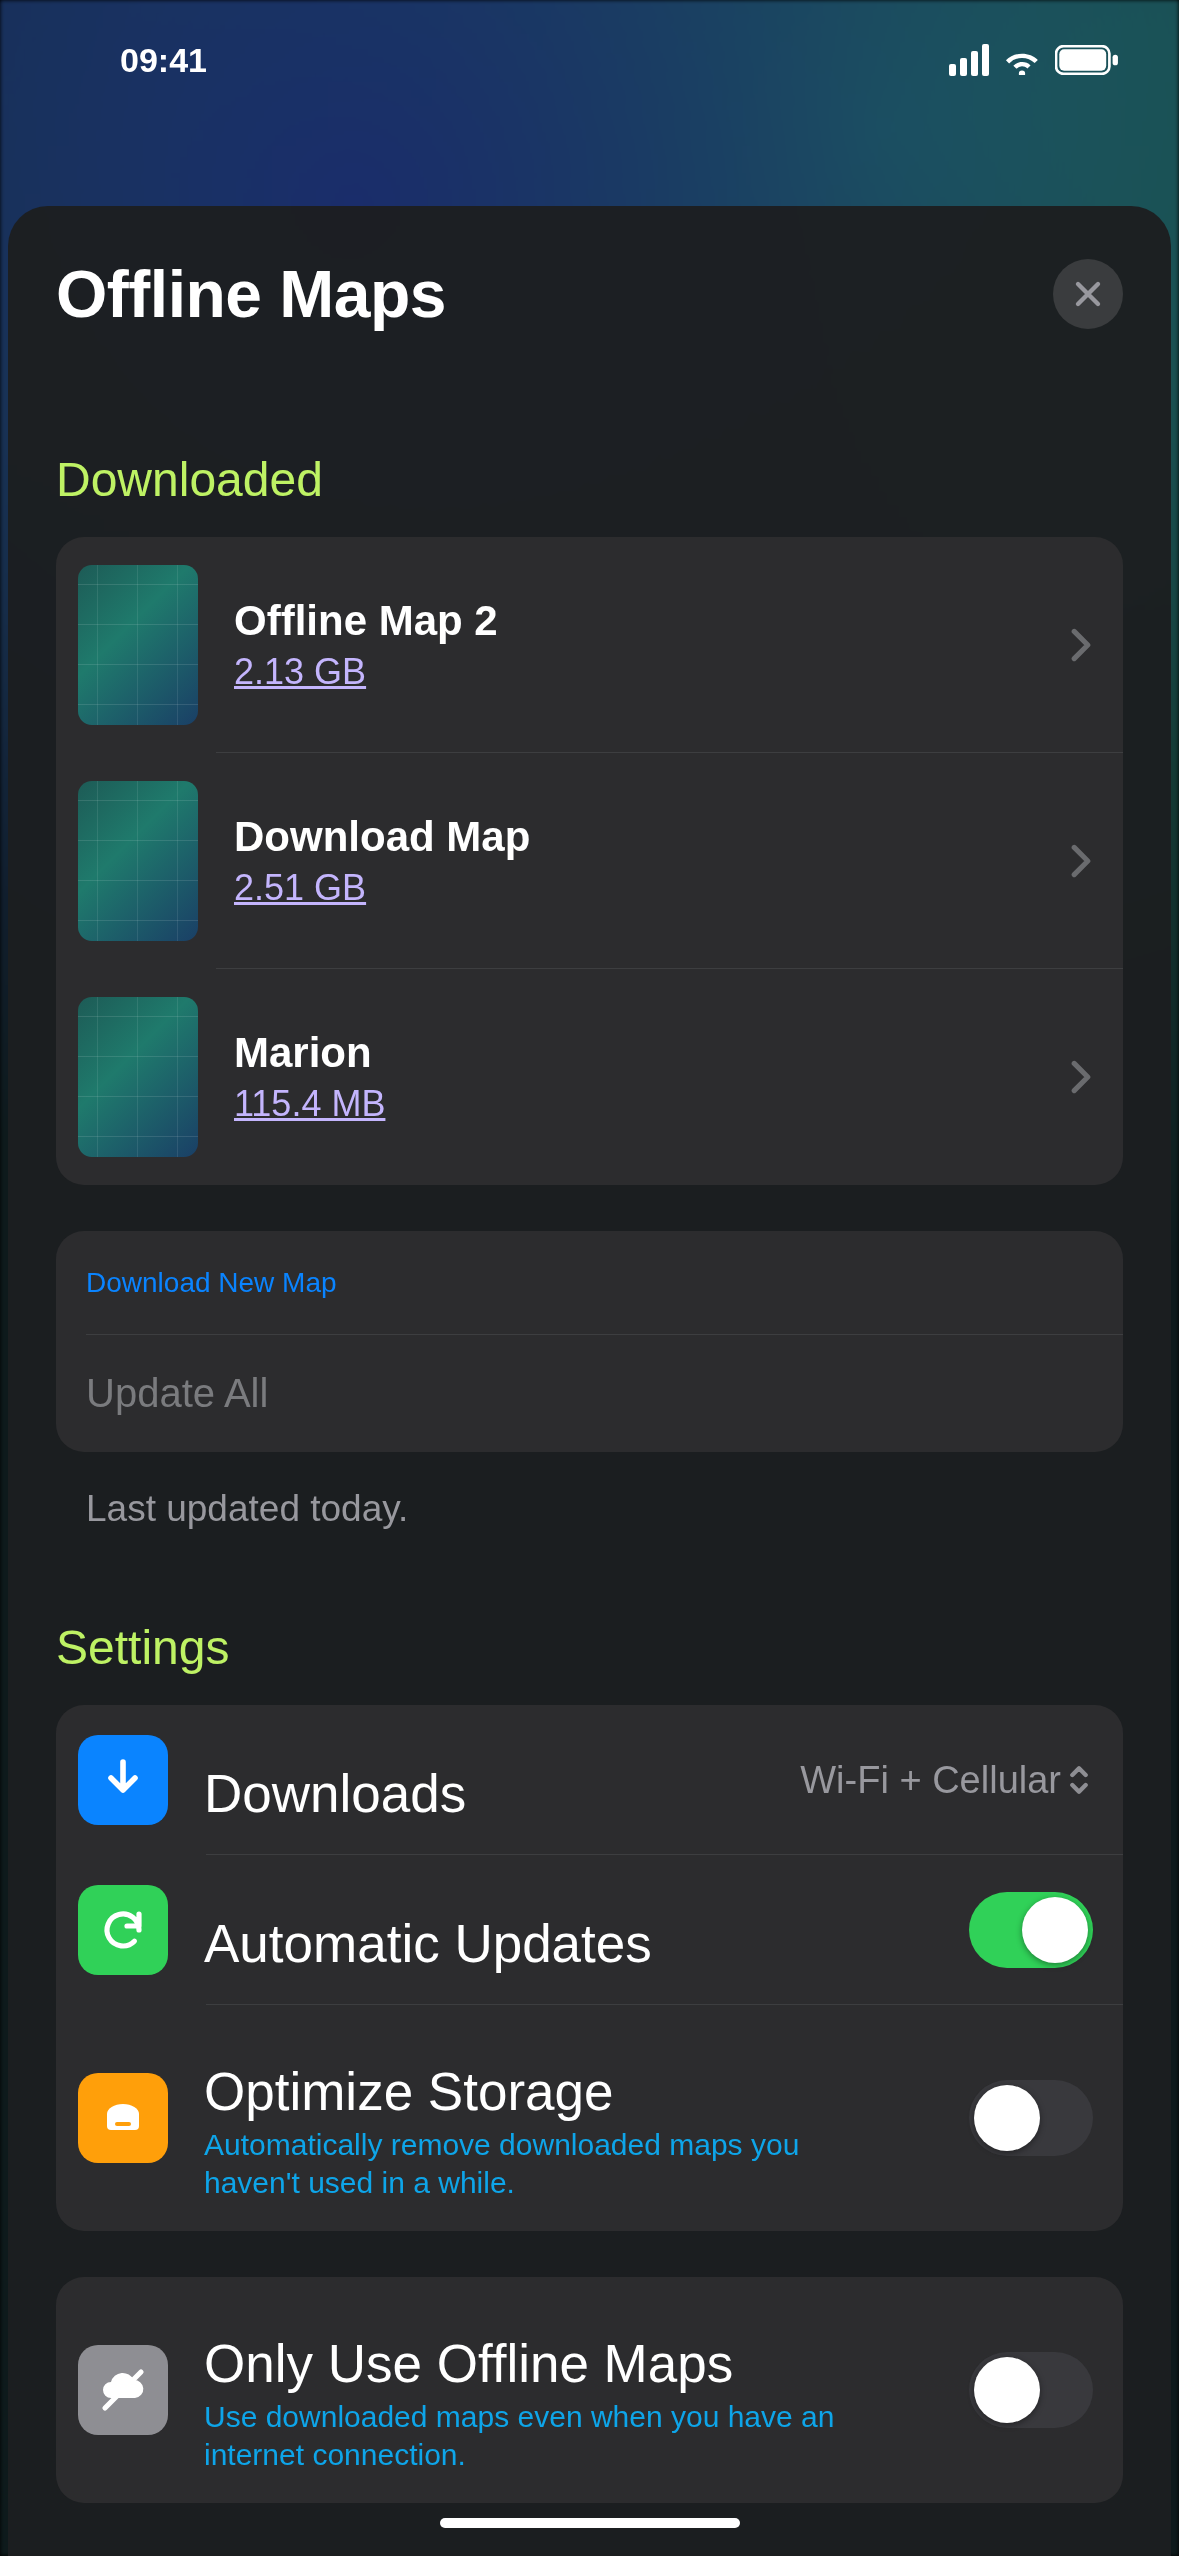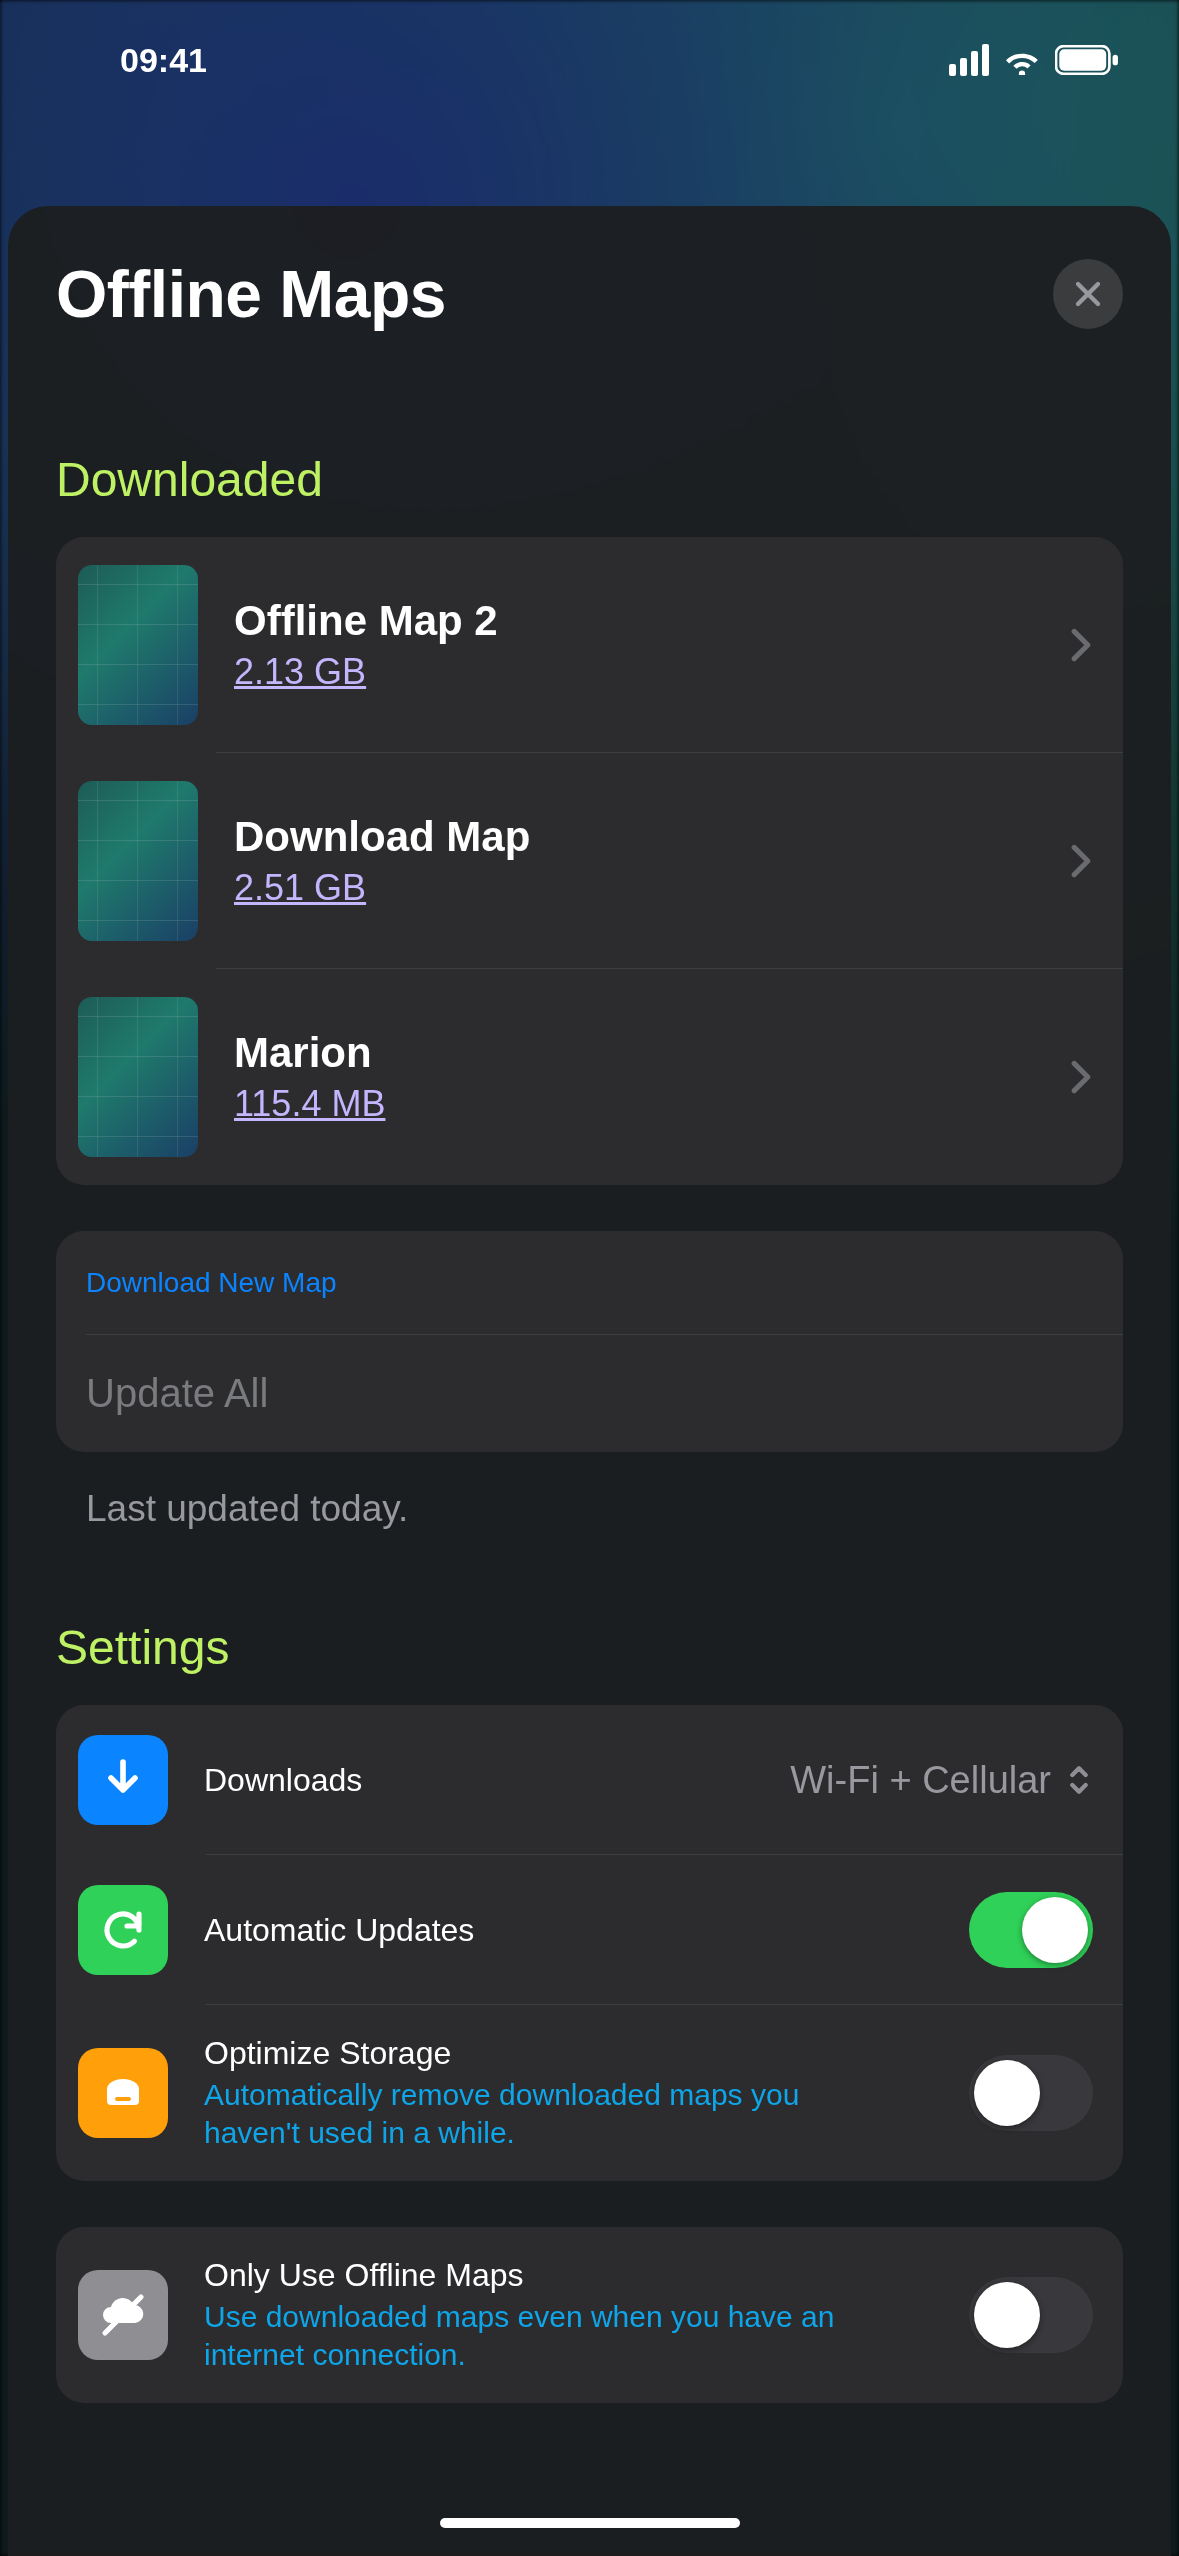--- a/index.html
+++ b/index.html
@@ -65,23 +65,23 @@
   
   .srow { display:flex; align-items:center; padding:30px 30px 30px 22px; position:relative; }
   .srow.divided::after { content:""; position:absolute; left:150px; right:0; bottom:0; height:1px; background:#3d3e40; }
   .icon-sq { width:90px; height:90px; border-radius:20px; display:flex; align-items:center; justify-content:center; margin-right:36px; flex:0 0 auto; }
   .icon-blue  { background:#0a84ff; }
   .icon-green { background:#30d158; }
   .icon-orange{ background:#ff9f0a; }
   .icon-gray  { background:#8e8e93; }
   .icon-sq svg { width:48px; height:48px; }
   .srow-body { flex:1; min-width:0; }
-  .srow-title { font-size:32px; font-weight:500; }
+  .srow-title { font-size:53px; font-weight:500;margin-top:26px; }
   .srow-sub { font-size:30px; color:#0ea5e9; line-height:1.25; margin-top:4px; max-width:680px; }
-  .srow-value { font-size:38px; color:#98989e; margin-right:14px; }
+  .srow-value { font-size:38px; color:#98989e; margin-right:4px; }
   .updown { color:#8e8e93; }
   .updown svg { width:28px; height:40px; display:block; }
   
   .switch { width:124px; height:76px; border-radius:38px; position:relative; flex:0 0 auto; }
   .switch .knob { position:absolute; top:5px; width:66px; height:66px; border-radius:50%; background:#fff; box-shadow:0 2px 6px rgba(0,0,0,.4); }
   .switch.on  { background:#30d158; } .switch.on  .knob { right:5px; }
   .switch.off { background:#39393d; } .switch.off .knob { left:5px; }
   
   .home-ind { position:absolute; left:50%; transform:translateX(-50%); bottom:28px; width:300px; height:10px; border-radius:6px; background:#fff; }
   .gap { height:46px; }

